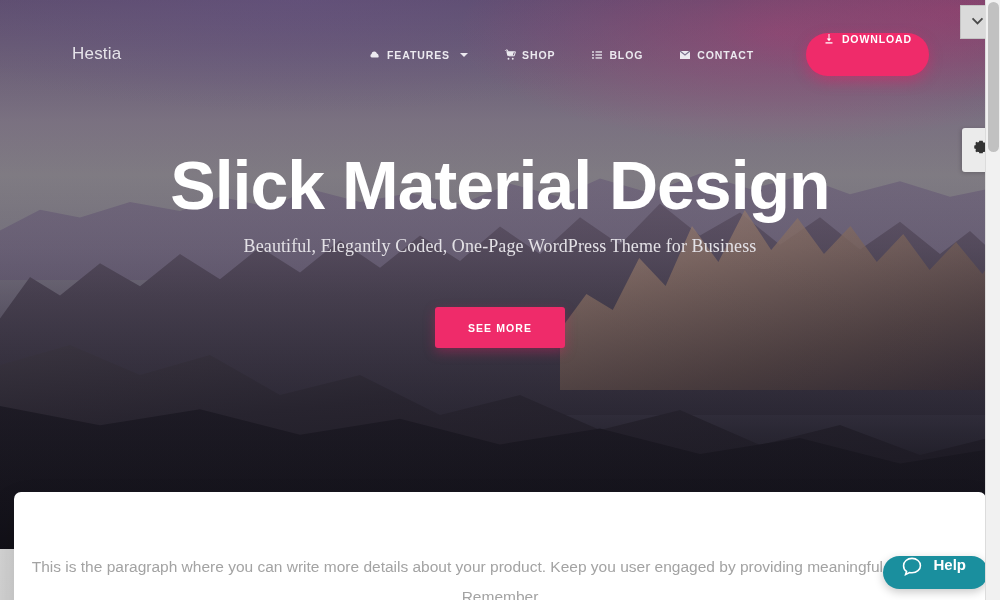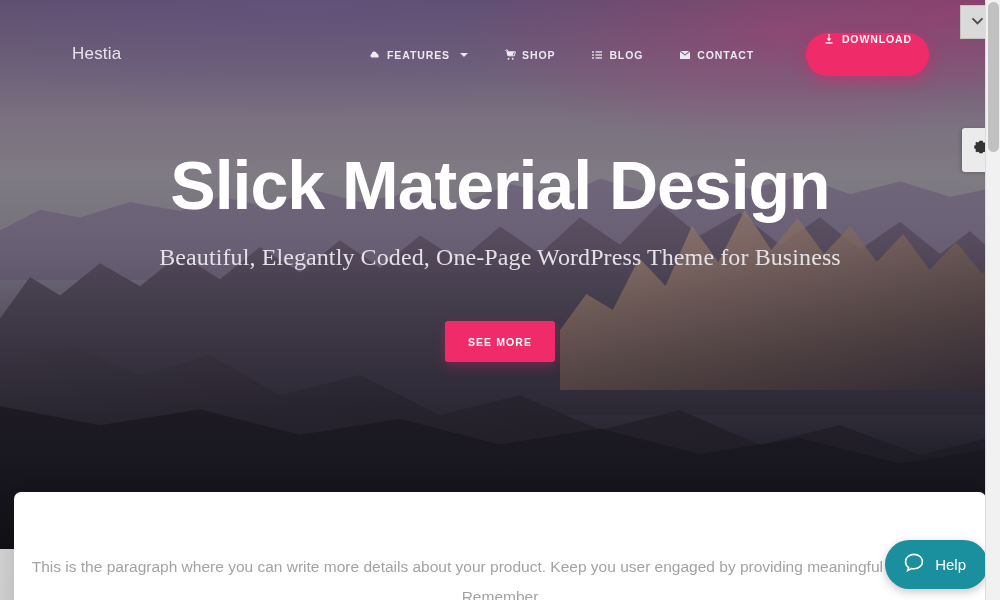--- a/index.html
+++ b/index.html
@@ -110,26 +110,26 @@
     position:absolute; left:0; top:0; width:1000px; height:549px;
     display:flex; flex-direction:column; align-items:center;
     z-index:20; pointer-events:none;
   }
   #hero-title {
     margin-top:148px; width:760px; text-align:center;
     font-size:68px; line-height:74px; font-weight:700;
     color:#ffffff; letter-spacing:-1px;
   }
   #hero-subtitle {
-    margin-top:22px; width:820px; text-align:center;
+    margin-top:14px; width:820px; text-align:center;
     font-family:"Liberation Serif", serif;
-    font-size:24px; color:#e3e1e6; letter-spacing:0.1px;
+    font-size:18px; color:#e3e1e6; letter-spacing:0.1px;
   }
   #see-more-btn {
-    margin-top:50px; width:110px; height:41px; border-radius:3px;
+    margin-top:50px; width:130px; height:41px; border-radius:3px;
     background:#ef2b6a; border:none;
     color:#ffffff; font-size:10.5px; font-weight:700; letter-spacing:1.1px;
     display:flex; align-items:center; justify-content:center;
     pointer-events:auto; cursor:pointer;
     box-shadow:0 4px 12px rgba(233,30,99,0.35);
   }
 
   
   #content-card {
     position:absolute; left:14px; top:492px; width:972px; height:200px;
@@ -154,24 +154,24 @@
   #gear-tab {
     position:absolute; right:0; top:128px; width:38px; height:44px;
     background:#ebebeb; border-radius:3px 0 0 3px;
     box-shadow:-1px 1px 4px rgba(0,0,0,0.18);
     display:flex; align-items:center; justify-content:center;
     cursor:pointer; z-index:40;
   }
   #gear-tab svg { width:18px; height:18px; fill:#333333; }
   #help-widget {
     position:absolute; right:12px; bottom:11px;
-    height:49px; padding:0 22px 0 18px; border-radius:25px;
+    height:33px; padding:0 22px 0 18px; border-radius:25px;
     background:#1a8f9e;
-    display:flex; align-items:center; gap:10px;
-    color:#ffffff; font-size:15px; font-weight:400;
+    display:flex; align-items:flex-start; gap:10px;
+    color:#ffffff; font-size:15px; font-weight:700;
     cursor:pointer; z-index:45;
     box-shadow:0 3px 10px rgba(0,0,0,0.22);
   }
   #help-widget svg { width:22px; height:22px; fill:none; stroke:#ffffff; stroke-width:1.7; }
 
   
   #scrollbar-track {
     position:absolute; right:0; top:0; width:15px; height:600px;
     background:#f1f1f1; border-left:1px solid #dcdcdc; z-index:50;
   }

